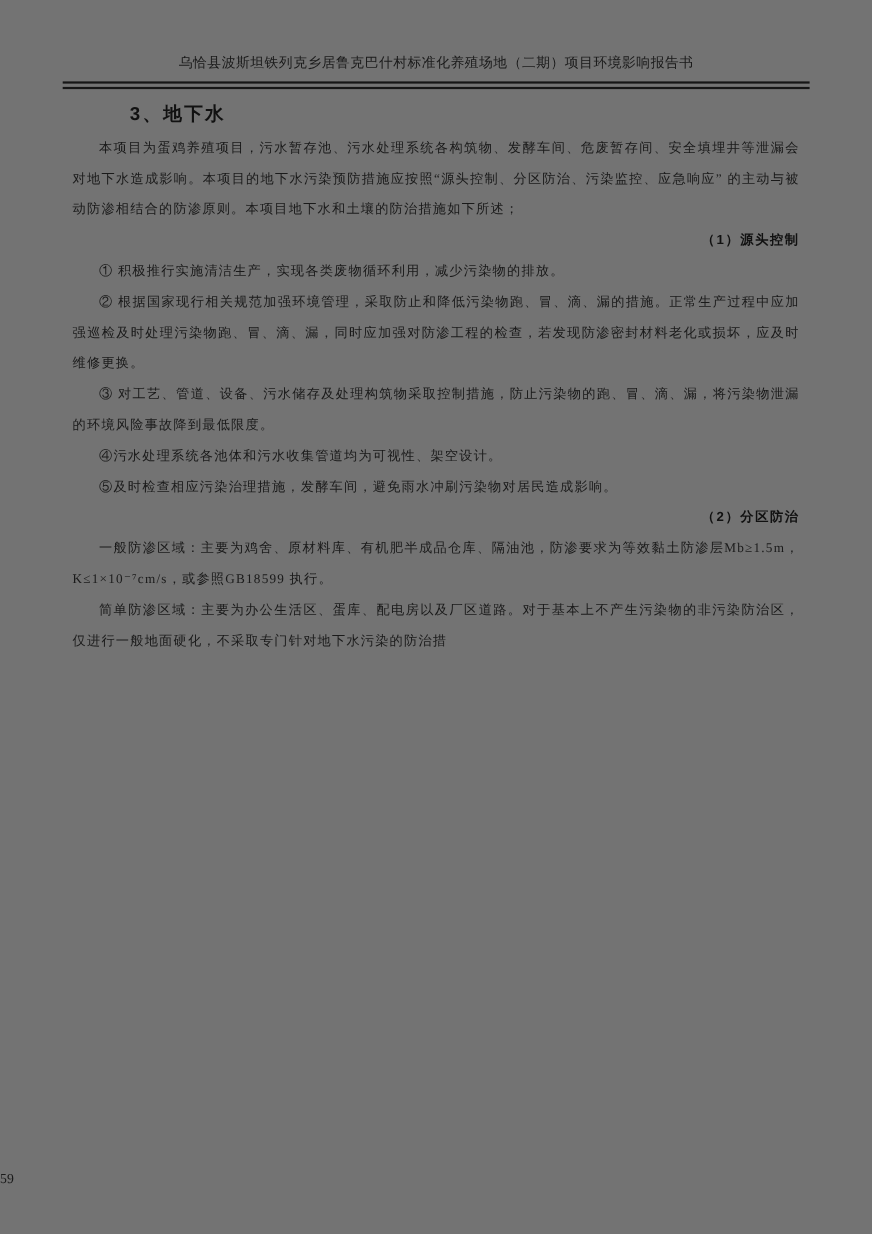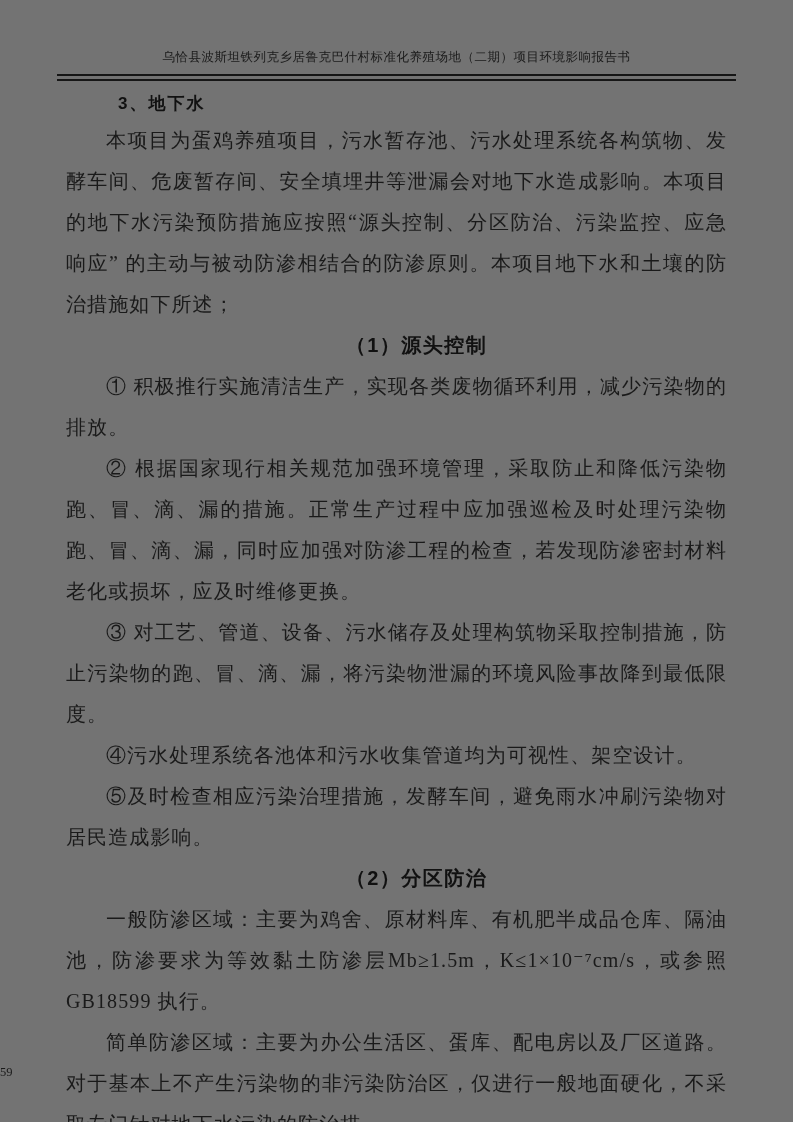--- a/index.html
+++ b/index.html
@@ -34,31 +34,31 @@
     font-weight: bold;
     font-size: 17px;
     line-height: 26px;
     margin: 10px 0 3px 0;
     text-indent: 52px;
     letter-spacing: 2px;
     color: #111;
   }
   .para {
     margin: 0;
-    font-size: 20px;
-    line-height: 41px;
+    font-size: 12px;
+    line-height: 28px;
     letter-spacing: 1.1px;
     text-indent: 2em;
     color: #1a1a1a;
   }
   .para.body { text-align: justify; }
   .para.subheading {
     font-family: "Liberation Sans", "DejaVu Sans", sans-serif;
     font-weight: bold;
-    text-align: center;
+    text-align: right;
     letter-spacing: 1.5px;
     color: #111;
   }
   .doc-footer {
     position: absolute;
     bottom: 42px;
     left: 0;
     width: 100%;
   }
   .page-number { font-size: 12.5px; color: #1a1a1a; }

